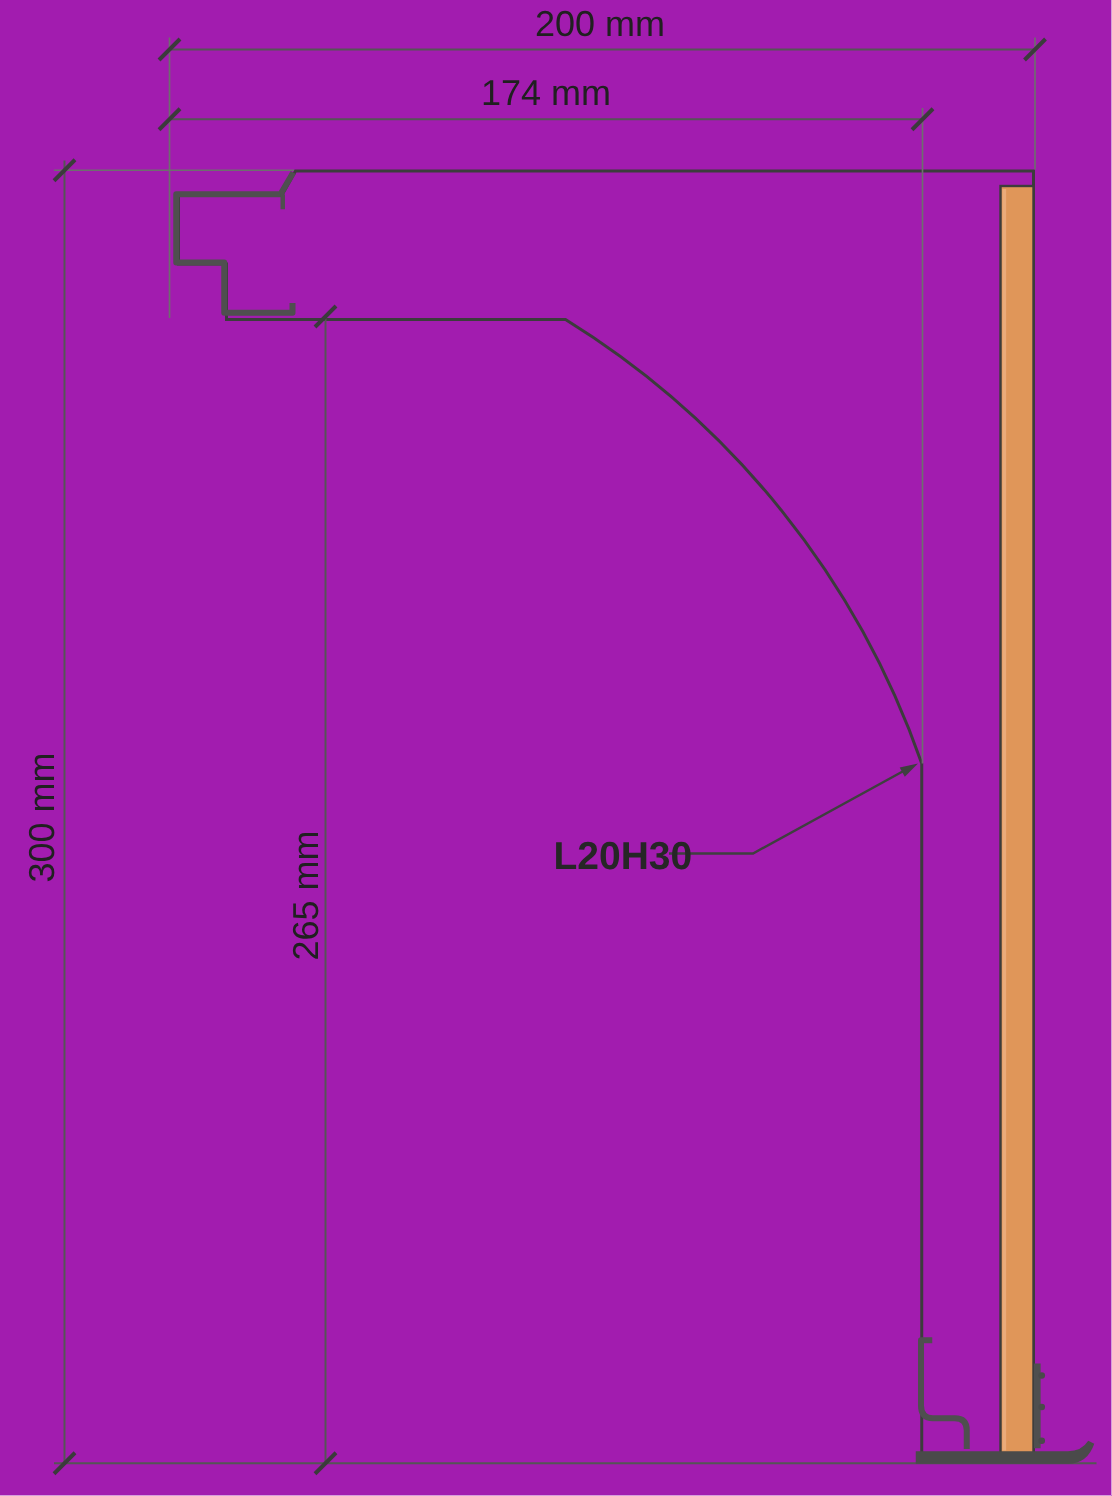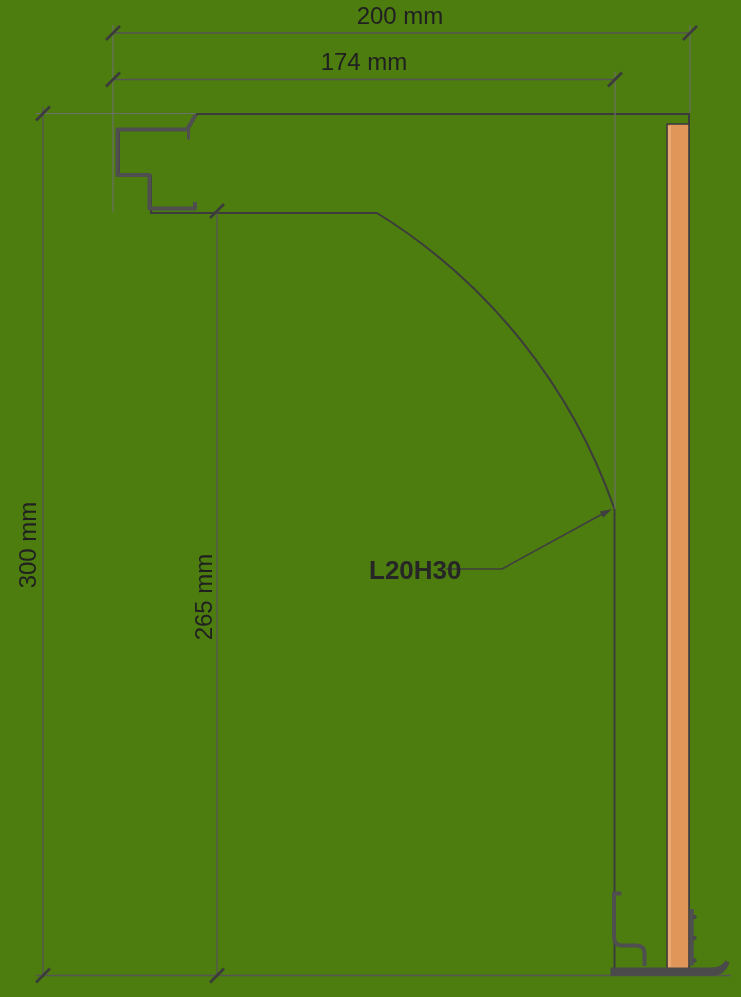--- a/index.html
+++ b/index.html
@@ -1,19 +1,19 @@
 <!DOCTYPE html>
 <html><head>
 <meta charset="utf-8">
 <style>
   html,body{margin:0;padding:0;background:#ffffff;}
   .canvas{
     position:relative;
     width:741px;height:997px;
-    background:#4d7c0f;
+    background:#a21caf;
     font-family:"Liberation Sans", sans-serif;
     overflow:hidden;
   }
   svg{display:block;}
   .outline{stroke:#3c3c3c;stroke-width:2;fill:none;}
   .metal{stroke:#4f4f4f;fill:none;stroke-linejoin:round;stroke-linecap:butt;}
   .dimline{stroke:#555555;stroke-width:1.3;fill:none;}
   .extline{stroke:#6e6e6e;stroke-width:1.1;fill:none;}
   .tick{stroke:#3b3b3b;stroke-width:2.6;fill:none;}
   .dim-text{font-size:24px;fill:#202020;}

